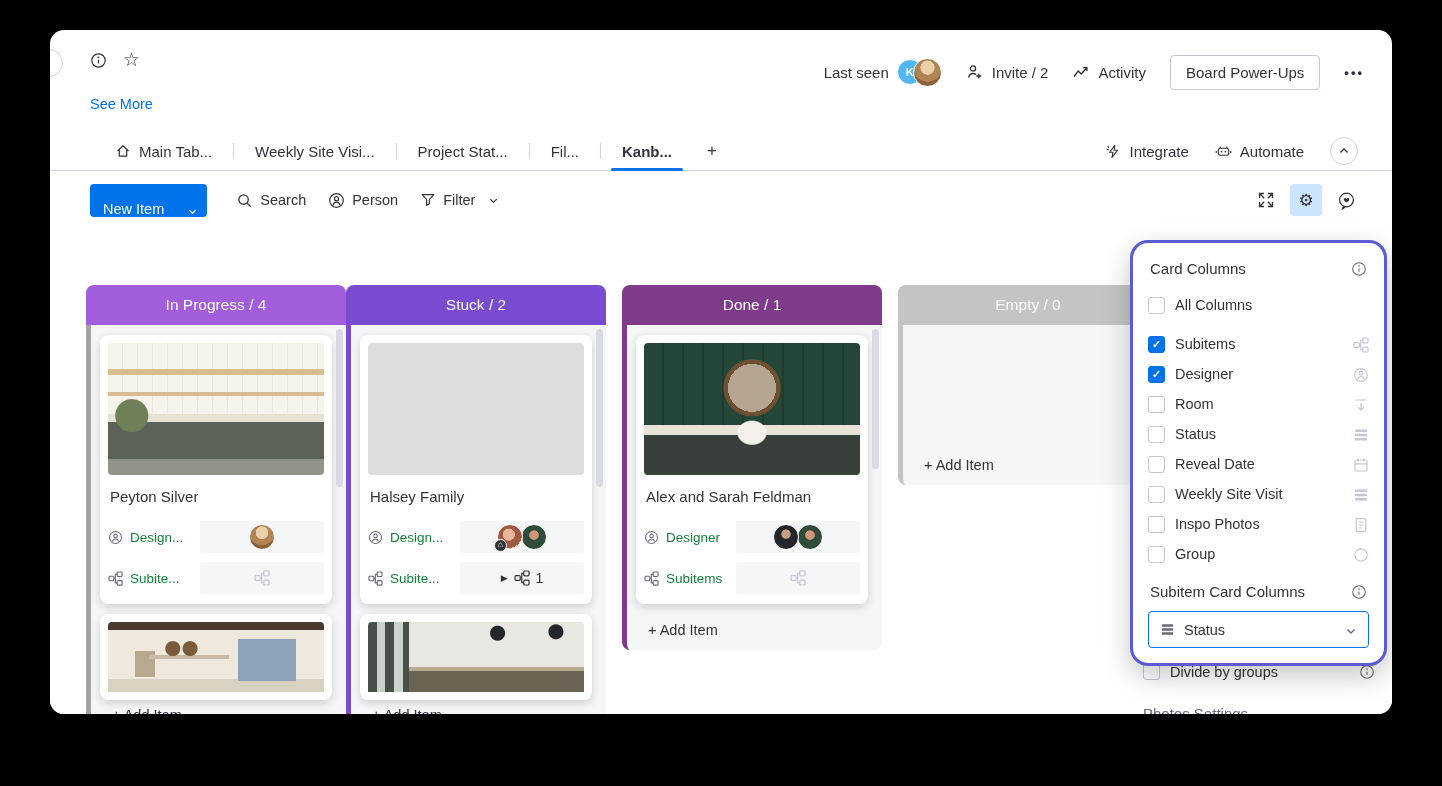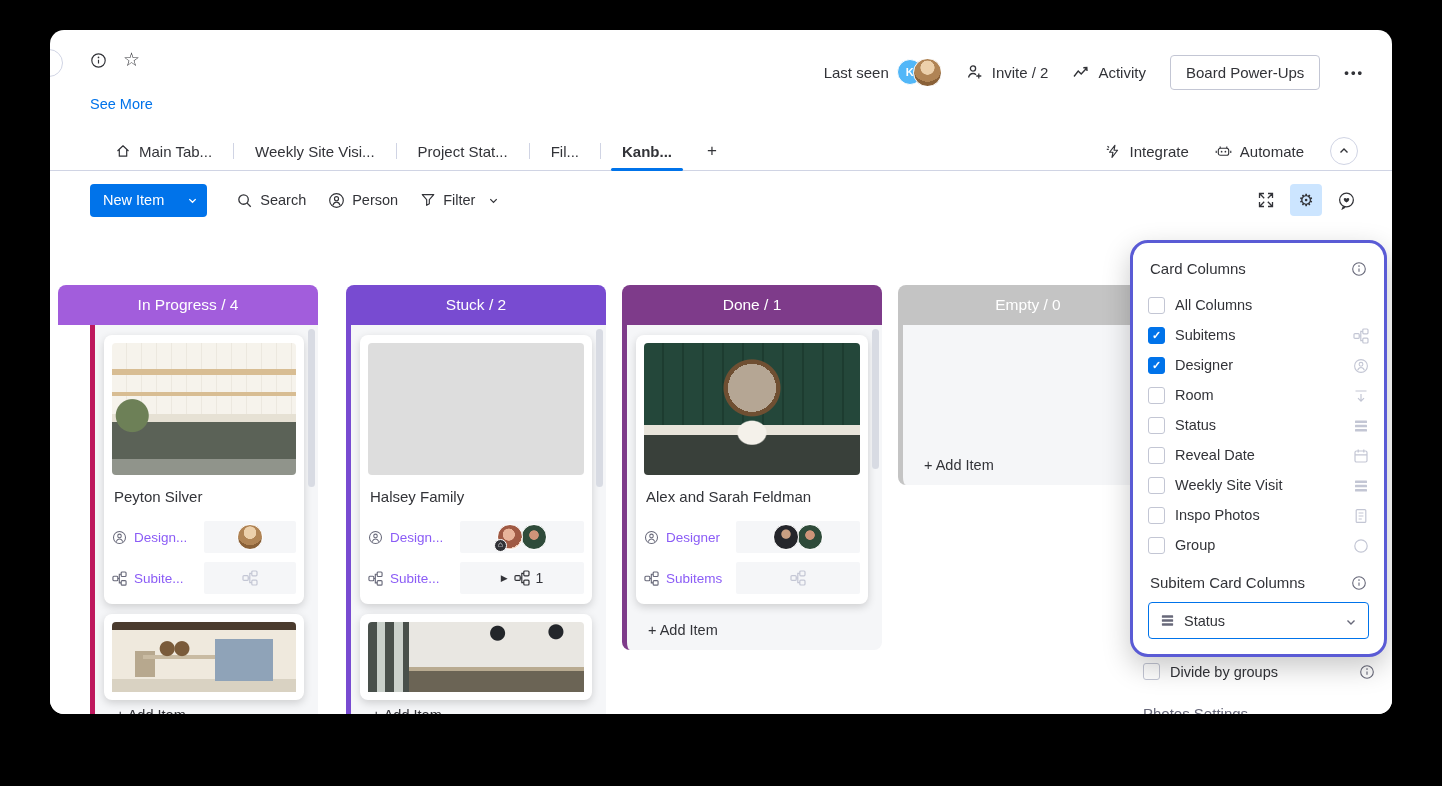--- a/index.html
+++ b/index.html
@@ -50,52 +50,52 @@
                        background:#0073ea; border-radius:2px; }
   .tab-sep { width:1px; height:16px; background:#d0d4e4; }
   .tab-add { padding:0 14px; font-size:17px; color:#323338; cursor:pointer; }
   .tab-spacer { flex:1; }
   .tab-action { display:flex; align-items:center; gap:8px; font-size:15px; margin-right:26px; cursor:pointer; }
   .collapse-btn { width:28px; height:28px; border:1px solid #d0d4e4; border-radius:50%; background:#fff;
                   display:flex; align-items:center; justify-content:center; cursor:pointer; margin-right:6px; }
 
   
   .toolbar { position:absolute; left:40px; top:153px; height:34px; display:flex; align-items:center; }
-  .new-item-btn { display:flex; align-items:center; background:#0073ea; border-radius:4px; height:33px;
+  .new-item-btn { display:flex; align-items:flex-end; background:#0073ea; border-radius:4px; height:33px;
                   color:#fff; overflow:hidden; cursor:pointer; }
   .nib-label { display:flex; align-items:center; padding:0 13px; font-size:14.5px; }
   .nib-divider { width:1px; background:rgba(255,255,255,.35); margin:6px 0; }
   .nib-caret { display:flex; align-items:center; padding:0 9px; }
   .tbtn { display:flex; align-items:center; gap:7px; padding:0 11px; font-size:14.5px; color:#323338;
           height:33px; cursor:pointer; border-radius:4px; }
   .tbtn.first { margin-left:18px; }
   .toolbar-right { position:absolute; right:30px; top:153px; height:34px; display:flex; align-items:center; gap:8px; }
   .icon-btn { width:32px; height:32px; display:flex; align-items:center; justify-content:center;
               border-radius:4px; color:#323338; cursor:pointer; }
   .icon-btn.active { background:#cce5ff; }
   .gear-glyph { font-size:17px; line-height:1; }
 
   
   .board { position:absolute; left:0; top:192px; right:0; bottom:0; background:#fff; }
   .kcol { position:absolute; top:63px; width:260px; }
   .kcol-header { height:40px; border-radius:8px 8px 0 0; display:flex; align-items:center;
                  justify-content:center; color:#fff; font-size:15.5px; font-weight:500; cursor:pointer; }
   .kcol-body { background:#f5f6f8; border-radius:0 0 8px 8px; position:relative; overflow:hidden; }
-  .col-inprogress .kcol-header { background:#a25ddc; } .col-inprogress .kcol-body { border-left:5px solid #be185d;margin-left:32px; }
+  .col-inprogress .kcol-header { background:#a25ddc; } .col-inprogress .kcol-body { border-left:5px solid #a3a3a3; }
   .col-stuck      .kcol-header { background:#784bd1; } .col-stuck      .kcol-body { border-left:5px solid #784bd1; }
   .col-done       .kcol-header { background:#7e3b8a; } .col-done       .kcol-body { border-left:5px solid #7e3b8a; }
   .col-empty      .kcol-header { background:#c4c4c4; } .col-empty      .kcol-body { border-left:5px solid #c4c4c4; }
 
   .card { background:#fff; border-radius:8px; margin:10px 14px 10px 9px; padding:8px;
           box-shadow:0 3px 8px rgba(0,0,0,.16); cursor:pointer; }
   .card-photo { height:132px; border-radius:4px; background-color:#ddd; }
   .card-title { font-size:15px; margin:13px 2px 16px; }
   .crow { display:flex; align-items:center; gap:8px; margin-bottom:9px; }
   .crow:last-child { margin-bottom:2px; }
-  .crow-label { display:flex; align-items:center; gap:7px; width:84px; font-size:13.5px; color:#8b5cf6;
+  .crow-label { display:flex; align-items:center; gap:7px; width:84px; font-size:13.5px; color:#15803d;
                 flex-shrink:0; }
   .crow-label .ic { color:#676879; }
   .crow-value { flex:1; height:32px; background:#f5f6f8; border-radius:2px; display:flex;
                 align-items:center; justify-content:center; gap:6px; cursor:pointer; }
   .empty-sub-ic { color:#c3c6d4; }
   .sub-count { font-size:14px; color:#323338; }
   .tri { font-size:9px; color:#323338; }
 
   .card.partial { height:86px; overflow:hidden; margin-bottom:0; }
   .card.partial .card-photo { height:70px; border-radius:4px 4px 0 0; }
@@ -138,21 +138,21 @@
       repeating-linear-gradient(90deg, #24473a 0 18px, #1d3c30 18px 20px); }
 
   
   .settings-panel { position:absolute; left:1080px; top:210px; width:257px; background:#fff;
                     border:3px solid #5a5bd5; border-radius:18px; padding:14px 15px 15px;
                     box-shadow:0 10px 28px rgba(0,0,0,.22); z-index:5; }
   .panel-title-row { display:flex; align-items:center; justify-content:space-between; font-size:15px;
                      margin:2px 2px 13px; }
   .panel-info { color:#676879; cursor:pointer; }
   .chk-row { display:flex; align-items:center; gap:10px; height:30px; font-size:14.5px; color:#323338; }
-  .chk-row.allcols { }
+  .chk-row.allcols { margin-bottom:9px; }
   .chk-right-ic { margin-left:auto; color:#c3c6d4; }
   .cb { width:17px; height:17px; border:1px solid #c3c6d4; border-radius:3px; background:#fff;
         flex-shrink:0; position:relative; cursor:pointer; }
   .cb.checked { background:#0073ea; border-color:#0073ea; }
   .cb.checked::after { content:"✓"; position:absolute; left:3px; top:1px; color:#fff; font-size:11px; font-weight:700; }
   .subitem-title-row { display:flex; align-items:center; justify-content:space-between; font-size:15px;
                        margin:13px 2px 11px; }
   .panel-dropdown { height:37px; border:1px solid #0073ea; border-radius:4px; display:flex;
                     align-items:center; gap:9px; padding:0 11px; font-size:14.5px; cursor:pointer; }
   .panel-dropdown .ic { color:#676879; }
@@ -306,21 +306,21 @@
       <svg class="ic" width="19" height="19" viewBox="0 0 18 18" fill="none" stroke="currentColor" stroke-width="1.2">
           <circle cx="9" cy="8.5" r="6.5"></circle>
           <path d="M6 14.6L5.2 16.8l2.5-1.5"></path>
           <path d="M9 11c-1.7-1.1-2.6-2-2.6-3.1 0-.75.57-1.3 1.28-1.3.52 0 1 .28 1.32.8.3-.52.8-.8 1.32-.8.7 0 1.28.55 1.28 1.3 0 1.1-.9 2-2.6 3.1z" fill="currentColor" stroke="none"></path>
         </svg>
     </div>
   </div>
 
   <div class="board">
 
-    <div class="kcol col-inprogress" style="left:8px;">
+    <div class="kcol col-inprogress" style="left:36px;">
       <div class="kcol-header">In Progress / 4</div>
       <div class="kcol-body" style="height:410px;">
         <div class="card">
           <div class="card-photo photo-kitchen-a"></div>
           <div class="card-title">Peyton Silver</div>
           <div class="crow">
             <div class="crow-label">
               <svg class="ic" width="15" height="15" viewBox="0 0 16 16" fill="none" stroke="currentColor" stroke-width="1.1">
                   <circle cx="8" cy="8" r="6.4"></circle>
                   <circle cx="8" cy="6.3" r="1.9"></circle>

